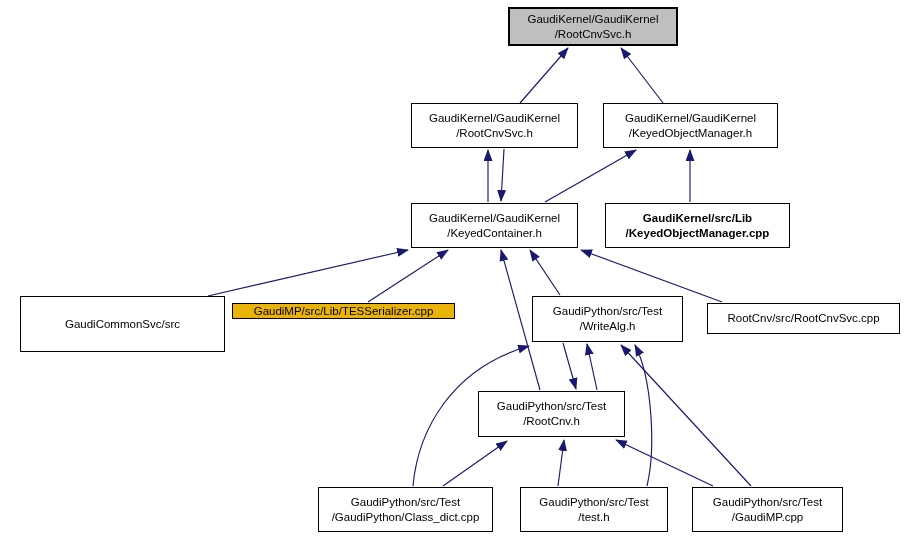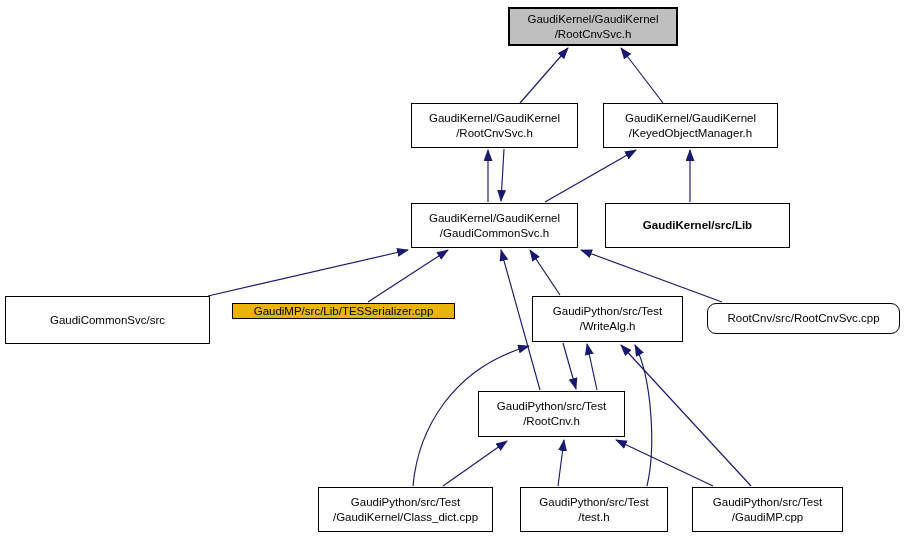--- a/index.html
+++ b/index.html
@@ -79,45 +79,46 @@
       <div class="node" style="left: 411px; top: 103px; width: 167px; height: 45px; background: rgb(255, 255, 255); border-color: rgb(0, 0, 0); color: rgb(0, 0, 0);">
         <span>GaudiKernel/GaudiKernel</span>
         <span>/RootCnvSvc.h</span>
       </div>
       <div class="node" style="left: 603px; top: 103px; width: 175px; height: 45px; background: rgb(255, 255, 255); border-color: rgb(0, 0, 0); color: rgb(0, 0, 0);">
         <span>GaudiKernel/GaudiKernel</span>
         <span>/KeyedObjectManager.h</span>
       </div>
       <div class="node" style="left: 411px; top: 203px; width: 167px; height: 45px; background: rgb(255, 255, 255); border-color: rgb(0, 0, 0); color: rgb(0, 0, 0);">
         <span>GaudiKernel/GaudiKernel</span>
-        <span>/GaudiCommonSvc.h</span>
+        <span>/KeyedContainer.h</span>
       </div>
       <div class="node" style="left: 605px; top: 203px; width: 185px; height: 45px; background: rgb(255, 255, 255); border-color: rgb(0, 0, 0); color: rgb(0, 0, 0); font-weight: bold;">
         <span>GaudiKernel/src/Lib</span>
+        <span>/KeyedObjectManager.cpp</span>
       </div>
-      <div class="node" style="left: 5px; top: 296px; width: 205px; height: 48px; background: rgb(255, 255, 255); border-color: rgb(0, 0, 0); color: rgb(0, 0, 0);">
+      <div class="node" style="left: 20px; top: 296px; width: 205px; height: 56px; background: rgb(255, 255, 255); border-color: rgb(0, 0, 0); color: rgb(0, 0, 0);">
         <span>GaudiCommonSvc/src</span>
       </div>
       <div class="node" style="left: 232px; top: 303px; width: 223px; height: 16px; background: #eab308; border-color: rgb(0, 0, 0); color: rgb(0, 0, 0);">
         <span>GaudiMP/src/Lib/TESSerializer.cpp</span>
       </div>
       <div class="node" style="left: 532px; top: 296px; width: 151px; height: 46px; background: rgb(255, 255, 255); border-color: rgb(0, 0, 0); color: rgb(0, 0, 0);">
         <span>GaudiPython/src/Test</span>
         <span>/WriteAlg.h</span>
       </div>
-      <div class="node" style="left: 707px; top: 303px; width: 193px; height: 31px; background: rgb(255, 255, 255); border-color: rgb(0, 0, 0); color: rgb(0, 0, 0); border-radius: 9px;">
+      <div class="node" style="left: 707px; top: 303px; width: 193px; height: 31px; background: rgb(255, 255, 255); border-color: rgb(0, 0, 0); color: rgb(0, 0, 0);">
         <span>RootCnv/src/RootCnvSvc.cpp</span>
       </div>
       <div class="node" style="left: 478px; top: 391px; width: 147px; height: 46px; background: rgb(255, 255, 255); border-color: rgb(0, 0, 0); color: rgb(0, 0, 0);">
         <span>GaudiPython/src/Test</span>
         <span>/RootCnv.h</span>
       </div>
       <div class="node" style="left: 318px; top: 487px; width: 175px; height: 45px; background: rgb(255, 255, 255); border-color: rgb(0, 0, 0); color: rgb(0, 0, 0);">
         <span>GaudiPython/src/Test</span>
-        <span>/GaudiKernel/Class_dict.cpp</span>
+        <span>/GaudiPython/Class_dict.cpp</span>
       </div>
       <div class="node" style="left: 520px; top: 487px; width: 148px; height: 45px; background: rgb(255, 255, 255); border-color: rgb(0, 0, 0); color: rgb(0, 0, 0);">
         <span>GaudiPython/src/Test</span>
         <span>/test.h</span>
       </div>
       <div class="node" style="left: 692px; top: 487px; width: 151px; height: 45px; background: rgb(255, 255, 255); border-color: rgb(0, 0, 0); color: rgb(0, 0, 0);">
         <span>GaudiPython/src/Test</span>
         <span>/GaudiMP.cpp</span>
       </div>
     </div>

